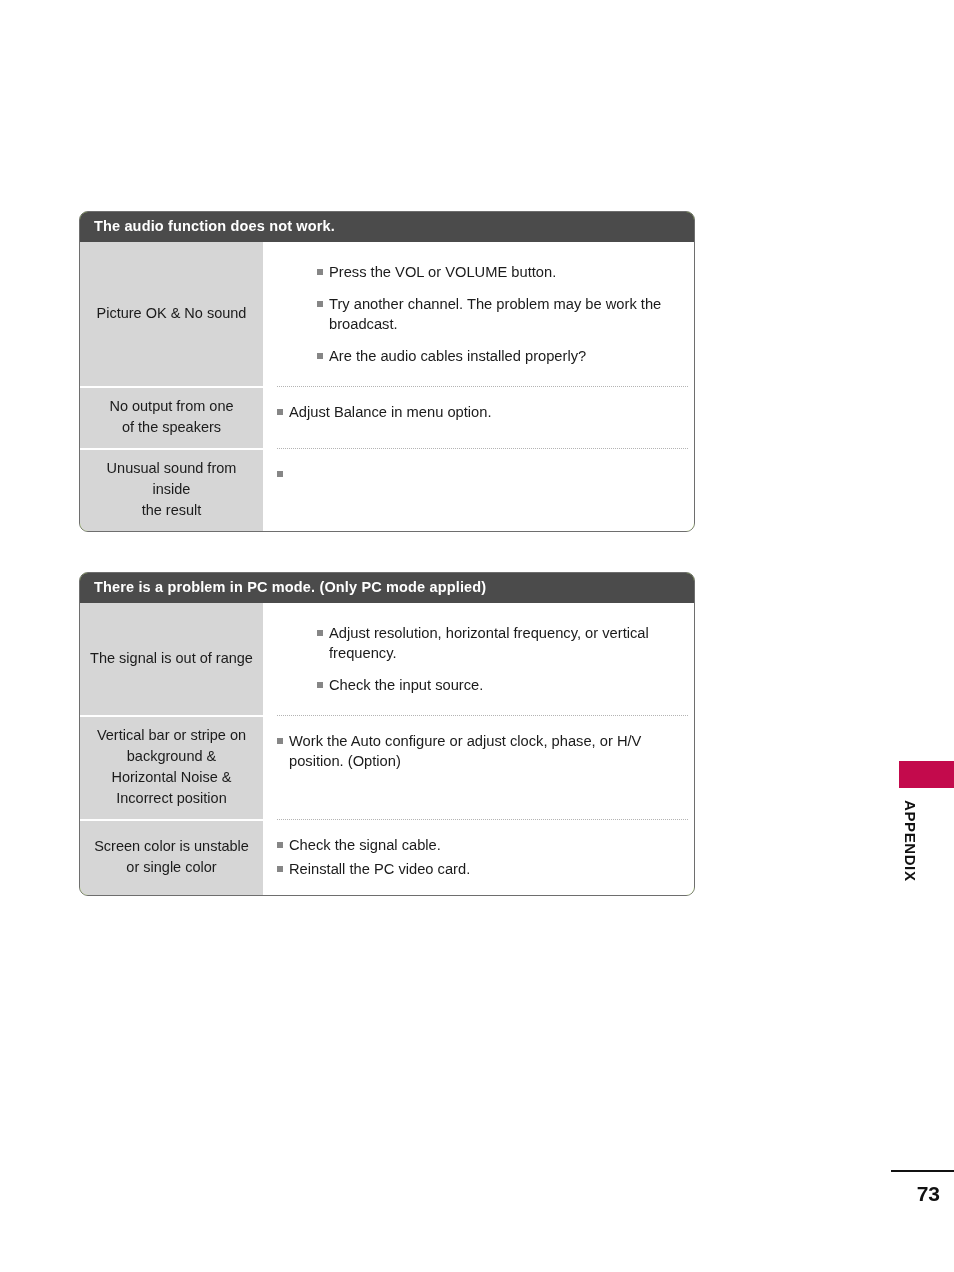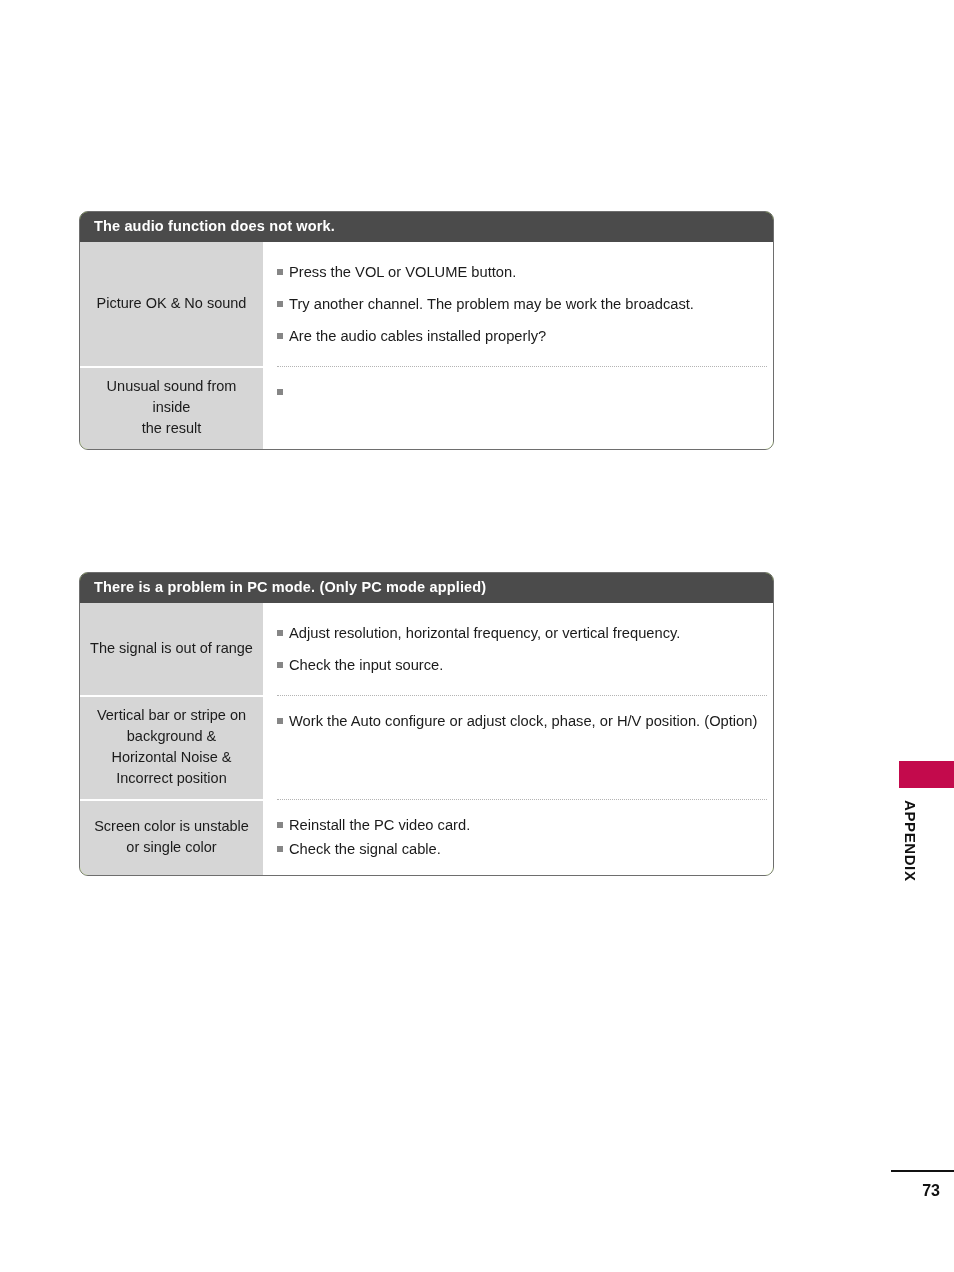--- a/index.html
+++ b/index.html
@@ -18,21 +18,21 @@
 
   .page {
     position: absolute;
     inset: 0;
   }
 
   
   .ts-table {
     position: absolute;
     left: 79px;
-    width: 695px;
+    width: 616px;
     border: 1px solid #6e6e6e;
     border-radius: 9px;
     background: #bef264;
     box-sizing: border-box;
     overflow: hidden;
   }
   .ts-table.t1 { top: 211px; }
   .ts-table.t2 { top: 572px; }
 
   .ts-header {
@@ -106,21 +106,21 @@
   .bullet {
     flex: 0 0 auto;
     width: 6px;
     height: 6px;
     background: #868686;
     margin: 7px 6px 0 14px;
   }
   .fix-text { flex: 1 1 auto; }
 
   
-  .ts-fix.loose .fix-item { padding: 6px 0; }
+  .ts-fix.loose .fix-item { padding: 6px 0; margin-left: 40px; }
 
   
   .tab-swatch {
     position: absolute;
     left: 899px;
     top: 761px;
     width: 55px;
     height: 27px;
     background: #c30a4c;
   }
@@ -147,21 +147,21 @@
     width: 63px;
     height: 0;
     border-top: 2px solid #111111;
   }
   .page-number {
     position: absolute;
     left: 860px;
     top: 1182px;
     width: 80px;
     text-align: right;
-    font-size: 16px;
+    font-size: 21px;
     font-weight: bold;
     color: #111111;
   }
 </style>
 </head>
 <body>
 
 <div class="page">
 
   <div class="ts-table t1">
@@ -181,20 +181,32 @@
             <span class="bullet"></span>
             <span class="fix-text">Try another channel. The problem may be work the broadcast.</span>
           </div>
           <div class="fix-item">
             <span class="bullet"></span>
             <span class="fix-text">Are the audio cables installed properly?</span>
           </div>
         </div>
       </div>
 
+      <div class="ts-row">
+        <div class="ts-sym">
+          <span class="ln">No output from one</span>
+          <span class="ln">of the speakers</span>
+        </div>
+        <div class="ts-fix">
+          <div class="fix-item">
+            <span class="bullet"></span>
+            <span class="fix-text">Adjust Balance in menu option.</span>
+          </div>
+        </div>
+      </div>
 
       <div class="ts-row">
         <div class="ts-sym">
           <span class="ln">Unusual sound from</span>
           <span class="ln">inside</span>
           <span class="ln">the result</span>
         </div>
         <div class="ts-fix">
           <div class="fix-item">
             <span class="bullet"></span>
@@ -241,25 +253,25 @@
       </div>
 
       <div class="ts-row">
         <div class="ts-sym">
           <span class="ln">Screen color is unstable</span>
           <span class="ln">or single color</span>
         </div>
         <div class="ts-fix">
           <div class="fix-item">
             <span class="bullet"></span>
+            <span class="fix-text">Check the signal cable.</span>
+          </div>
+          <div class="fix-item">
+            <span class="bullet"></span>
             <span class="fix-text">Reinstall the PC video card.</span>
-          </div>
-          <div class="fix-item">
-            <span class="bullet"></span>
-            <span class="fix-text">Check the signal cable.</span>
           </div>
         </div>
       </div>
 
     </div>
   </div>
 
   <div class="tab-swatch"></div>
   <div class="appendix-label">APPENDIX</div>
 

